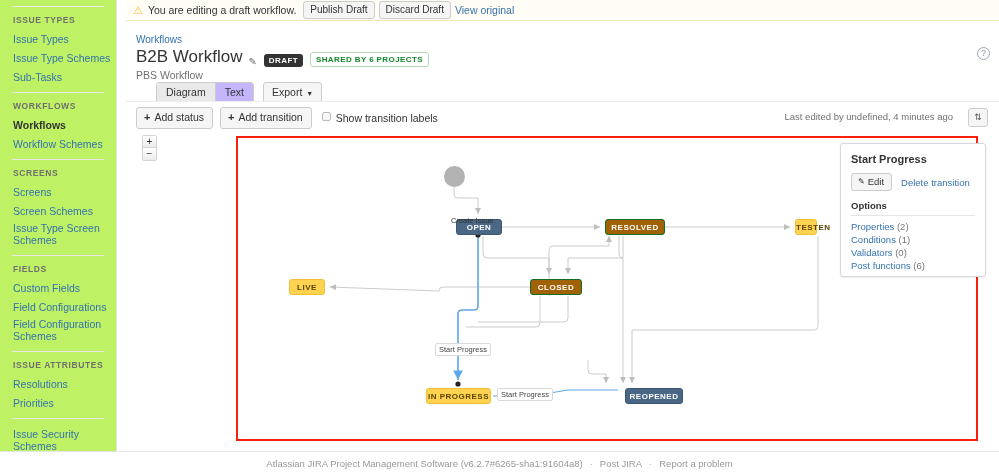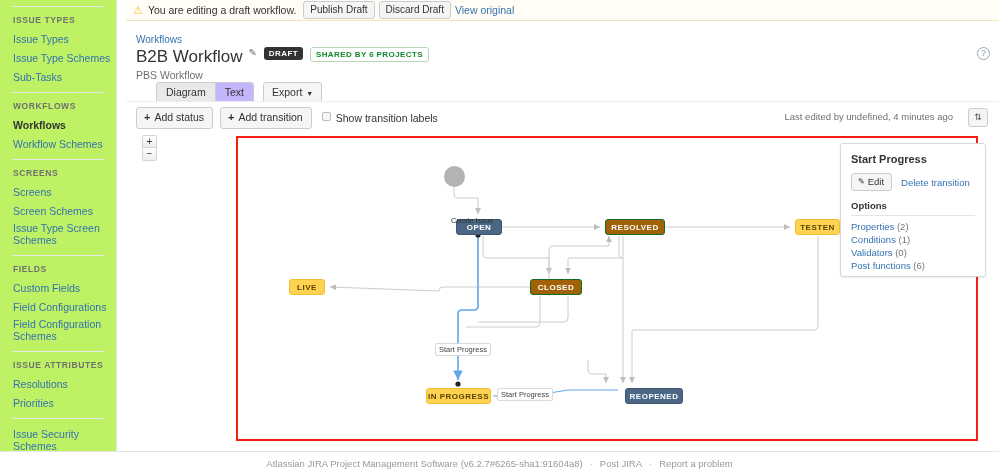--- a/index.html
+++ b/index.html
@@ -54,21 +54,21 @@
     border: 1px solid #ccc; background: #f5f5f5;
     border-radius: 3px; padding: 1px 6px 2px 6px;
     font-size: 10px; color: #333; cursor: pointer;
     margin-right: 4px; line-height: 13px;
   }
   .banner-link { color: #3572b0; text-decoration: none; cursor: pointer; font-size: 10.5px; }
 
   
   #header { position: absolute; left: 126px; top: 21px; width: 873px; height: 80px; background:#fff; }
   #breadcrumb { position: absolute; left: 10px; top: 13px; font-size: 10px; color: #3572b0; cursor: pointer; text-decoration: none; }
-  #title-row { position: absolute; left: 10px; top: 26px; display: flex; align-items: flex-start; }
+  #title-row { position: absolute; left: 10px; top: 26px; display: flex; align-items: flex-end; }
   #page-title { font-size: 17px; color: #333; font-weight: normal; line-height: 20px; }
   #edit-pencil { font-size: 10px; color: #707070; margin-left: 6px; }
   .lozenge {
     display: inline-block; font-size: 8px; font-weight: bold;
     letter-spacing: 0.4px; padding: 2px 5px; border-radius: 3px;
     margin-left: 7px; line-height: 9px; vertical-align: middle;
   }
   .loz-draft { background: #333333; color: #ffffff; }
   .loz-shared { background: #ffffff; color: #14892c; border: 1px solid #b7d7b8; }
   #subtitle { position: absolute; left: 10px; top: 48px; font-size: 10.5px; color: #707070; }
@@ -346,21 +346,21 @@
           <path d="M240,98 L240,150 L240,168 Q240,172 236,172 L224,172 Q220,172 220,176 L220,242" marker-end="url(#arb)"></path>
         </g>
         <circle cx="240" cy="97" r="2.6" fill="#222"></circle>
         <circle cx="220" cy="246" r="2.6" fill="#222"></circle>
       </svg>
 
       <div class="start-circle" style="left:206px; top:28px;"></div>
 
       <div class="node node-blue" style="left:218px; top:81px;  width:46px;">OPEN</div>
       <div class="node node-green" style="left:367px; top:81px;  width:60px;">RESOLVED</div>
-      <div class="node node-yellow" style="left:557px; top:81px;  width:45px;">TESTEN</div>
+      <div class="node node-yellow" style="left:557px; top:81px;  width:22px;">TESTEN</div>
       <div class="node node-yellow" style="left:51px;  top:141px; width:36px;">LIVE</div>
       <div class="node node-green" style="left:292px; top:141px; width:52px;">CLOSED</div>
       <div class="node node-yellow" style="left:188px; top:250px; width:65px;">IN PROGRESS</div>
       <div class="node node-blue" style="left:387px; top:250px; width:58px;">REOPENED</div>
 
       <div class="trans-label plain" style="left:213px; top:48px;margin-top:30px;">Create Issue</div>
       <div class="trans-label" style="left:197px; top:205px;">Start Progress</div>
       <div class="trans-label" style="left:259px; top:250px;">Start Progress</div>
     </div>
   </div>

